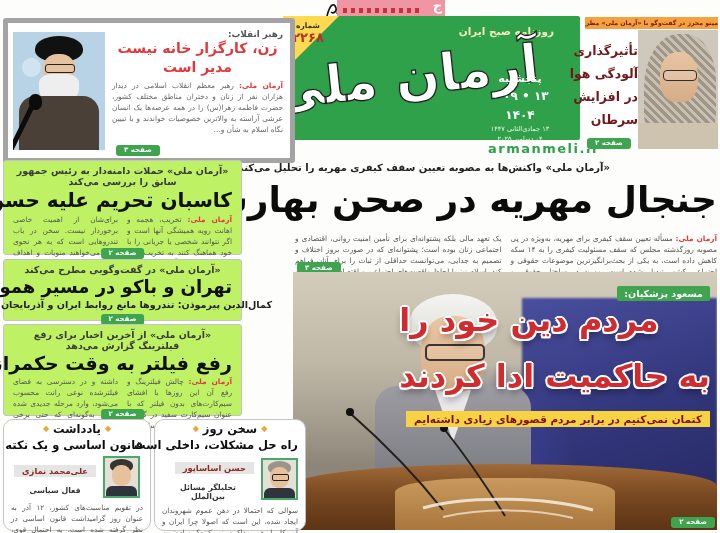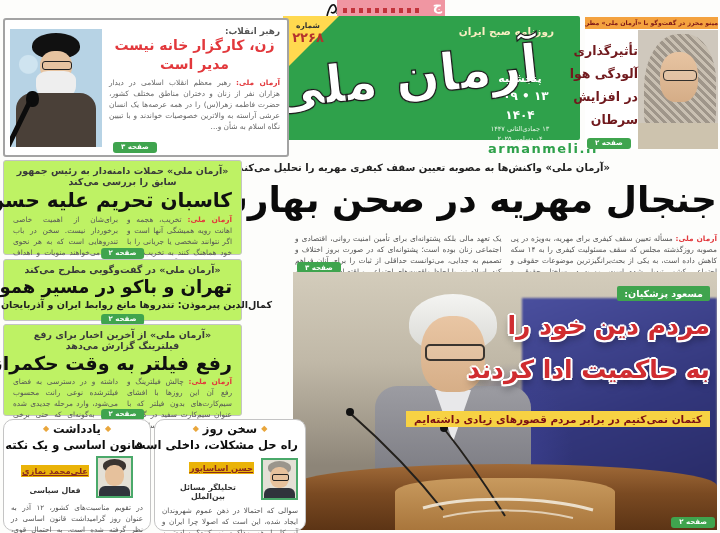--- a/index.html
+++ b/index.html
@@ -56,21 +56,21 @@
   .m-face{position:absolute;left:22px;top:22px;width:38px;height:50px;border-radius:45% 45% 40% 40%;
     background:linear-gradient(#e7c4a2,#d5ad87);}
   .m-glasses{position:absolute;left:25px;top:40px;width:32px;height:9px;
     border:1.5px solid #33302c;border-radius:4px;background:rgba(255,255,255,.15);}
   .m-jacket{position:absolute;left:0;bottom:0;width:100%;height:26px;background:#cdc3ae;}
   .mohraz .hl{position:absolute;left:3px;top:22px;width:50px;text-align:right;}
   .mohraz .hl div{font-size:12.5px;font-weight:900;color:#70191d;line-height:1.85;white-space:nowrap;}
   .mohraz .pbadge{position:absolute;left:2px;bottom:0;}
 
   
-  .leader{left:3px;top:18px;width:282px;height:135px;border:2px solid #a3a3a3;border-radius:3px;background:#fff;}
+  .leader{left:3px;top:18px;width:282px;height:135px;border:5px solid #a3a3a3;border-radius:3px;background:#fff;}
   .leader .photo{position:absolute;left:5px;top:9px;width:92px;height:118px;overflow:hidden;
     background:radial-gradient(circle at 20% 30%,#cfe4f0 0 8%,transparent 9%) ,
                radial-gradient(circle at 70% 60%,#cfe4f0 0 6%,transparent 7%),#b7d3e5;}
   .k-turban{position:absolute;left:22px;top:4px;width:48px;height:26px;background:#111;border-radius:50% 50% 45% 45%;}
   .k-face{position:absolute;left:30px;top:22px;width:32px;height:30px;background:#e6c3a0;border-radius:45%;}
   .k-glasses{position:absolute;left:32px;top:32px;width:28px;height:7px;border:1.2px solid #222;border-radius:3px;}
   .k-beard{position:absolute;left:26px;top:42px;width:40px;height:30px;background:#eee;border-radius:30% 30% 50% 50%;}
   .k-robe{position:absolute;left:6px;top:64px;width:80px;height:54px;background:#4a4038;border-radius:16px 16px 0 0;}
   .k-mic{position:absolute;left:6px;top:70px;width:5px;height:52px;background:#0c0c0c;transform:rotate(26deg);border-radius:3px;}
   .k-michead{position:absolute;left:16px;top:62px;width:13px;height:16px;background:#0c0c0c;border-radius:45%;}
@@ -99,22 +99,22 @@
   .p-suit{position:absolute;left:12px;top:92px;width:156px;height:118px;background:linear-gradient(#9c9ca2,#73737a);border-radius:22px 22px 0 0;}
   .p-shirt{position:absolute;left:72px;top:96px;width:36px;height:52px;background:#e8e8ea;clip-path:polygon(50% 100%,0 0,100% 0);}
   .pz-podium{position:absolute;left:0;right:0;bottom:0;height:66px;
     background:linear-gradient(180deg,#a06a38 0%,#7a4a22 45%,#5c3415 100%);
     border-radius:50% 50% 0 0/22px 22px 0 0;}
   .pz-panel{position:absolute;left:24%;bottom:0;width:52%;height:52px;
     background:linear-gradient(#c89a5e,#a9763c);border-radius:40% 40% 0 0/14px;}
   .mics{position:absolute;left:0;top:0;}
   .pz-speaker{position:absolute;right:7px;top:14px;background:#3fa44e;color:#fff;
     font-size:9.5px;font-weight:bold;padding:2px 7px;border-radius:2px;}
-  .pz-quote{position:absolute;right:7px;top:32px;text-align:right;color:#d02c30;
-    font-size:25px;font-weight:900;line-height:1.75;white-space:nowrap;
+  .pz-quote{position:absolute;right:7px;top:20px;text-align:left;color:#d02c30;
+    font-size:32px;font-weight:900;line-height:1.75;white-space:nowrap;
     text-shadow:2px 0 0 #fff,-2px 0 0 #fff,0 2px 0 #fff,0 -2px 0 #fff,
       1.5px 1.5px 0 #fff,-1.5px -1.5px 0 #fff,1.5px -1.5px 0 #fff,-1.5px 1.5px 0 #fff,0 5px 7px rgba(0,0,0,.4);}
   .pz-sub{position:absolute;right:7px;top:139px;background:#f7d243;color:#7c1013;
     font-size:10.5px;font-weight:bold;padding:2px 8px;white-space:nowrap;}
   .pz-badge{position:absolute;right:2px;bottom:2px;}
 
   
   .box-rouhani{top:160px;height:95px;}
   .box-baku{top:259px;height:62px;}
   .box-filter{top:324px;height:92px;}
@@ -131,21 +131,21 @@
   .abox-daily{left:154px;width:152px;}
   .abox .hdr{text-align:center;font-size:11.5px;font-weight:900;color:#111;}
   .abox .hdr .dia{color:#e9a63c;font-size:8px;vertical-align:2px;}
   .abox .ttl{text-align:center;font-size:11.5px;font-weight:900;color:#0d0d0d;margin-top:2px;white-space:nowrap;}
   .arow{display:flex;direction:rtl;justify-content:center;align-items:center;gap:7px;margin-top:4px;}
   .aphoto{width:33px;height:38px;border:2px solid #4aa96a;position:relative;overflow:hidden;background:#e4e0d6;flex:0 0 auto;}
   .a-hair{position:absolute;top:1px;left:5px;right:5px;height:13px;border-radius:50% 50% 40% 40%;}
   .a-face{position:absolute;top:7px;left:7px;width:19px;height:21px;background:#e6c19c;border-radius:45%;}
   .a-suit{position:absolute;bottom:0;left:1px;right:1px;height:10px;background:#30343c;border-radius:6px 6px 0 0;}
   .a-gl{position:absolute;top:14px;left:9px;width:15px;height:5px;border:1px solid #222;border-radius:2px;}
-  .aname{background:#eab308;color:#8a2a1e;font-size:8.3px;font-weight:bold;padding:1px 1px;display:inline-block;white-space:nowrap;text-decoration:underline;}
+  .aname{background:#e5e5e5;color:#8a2a1e;font-size:8.3px;font-weight:bold;padding:1px 8px;display:inline-block;white-space:nowrap;}
   .arole{font-size:7.8px;font-weight:bold;color:#333;margin-top:8px;text-align:center;}
   .abody{font-size:7.2px;color:#555;text-align:justify;line-height:1.55;margin-top:4px;}
 </style>
 </head>
 <body>
 
 <div class="page">
 
   <svg class="abs tughra" viewBox="0 0 26 20">
     <path d="M3 16 C6 4,10 2,12 8 C13 12,9 14,7 12 M13 14 C15 5,20 3,22 9 C23 13,19 16,15 14" stroke="#111" stroke-width="1.6" fill="none"></path>

